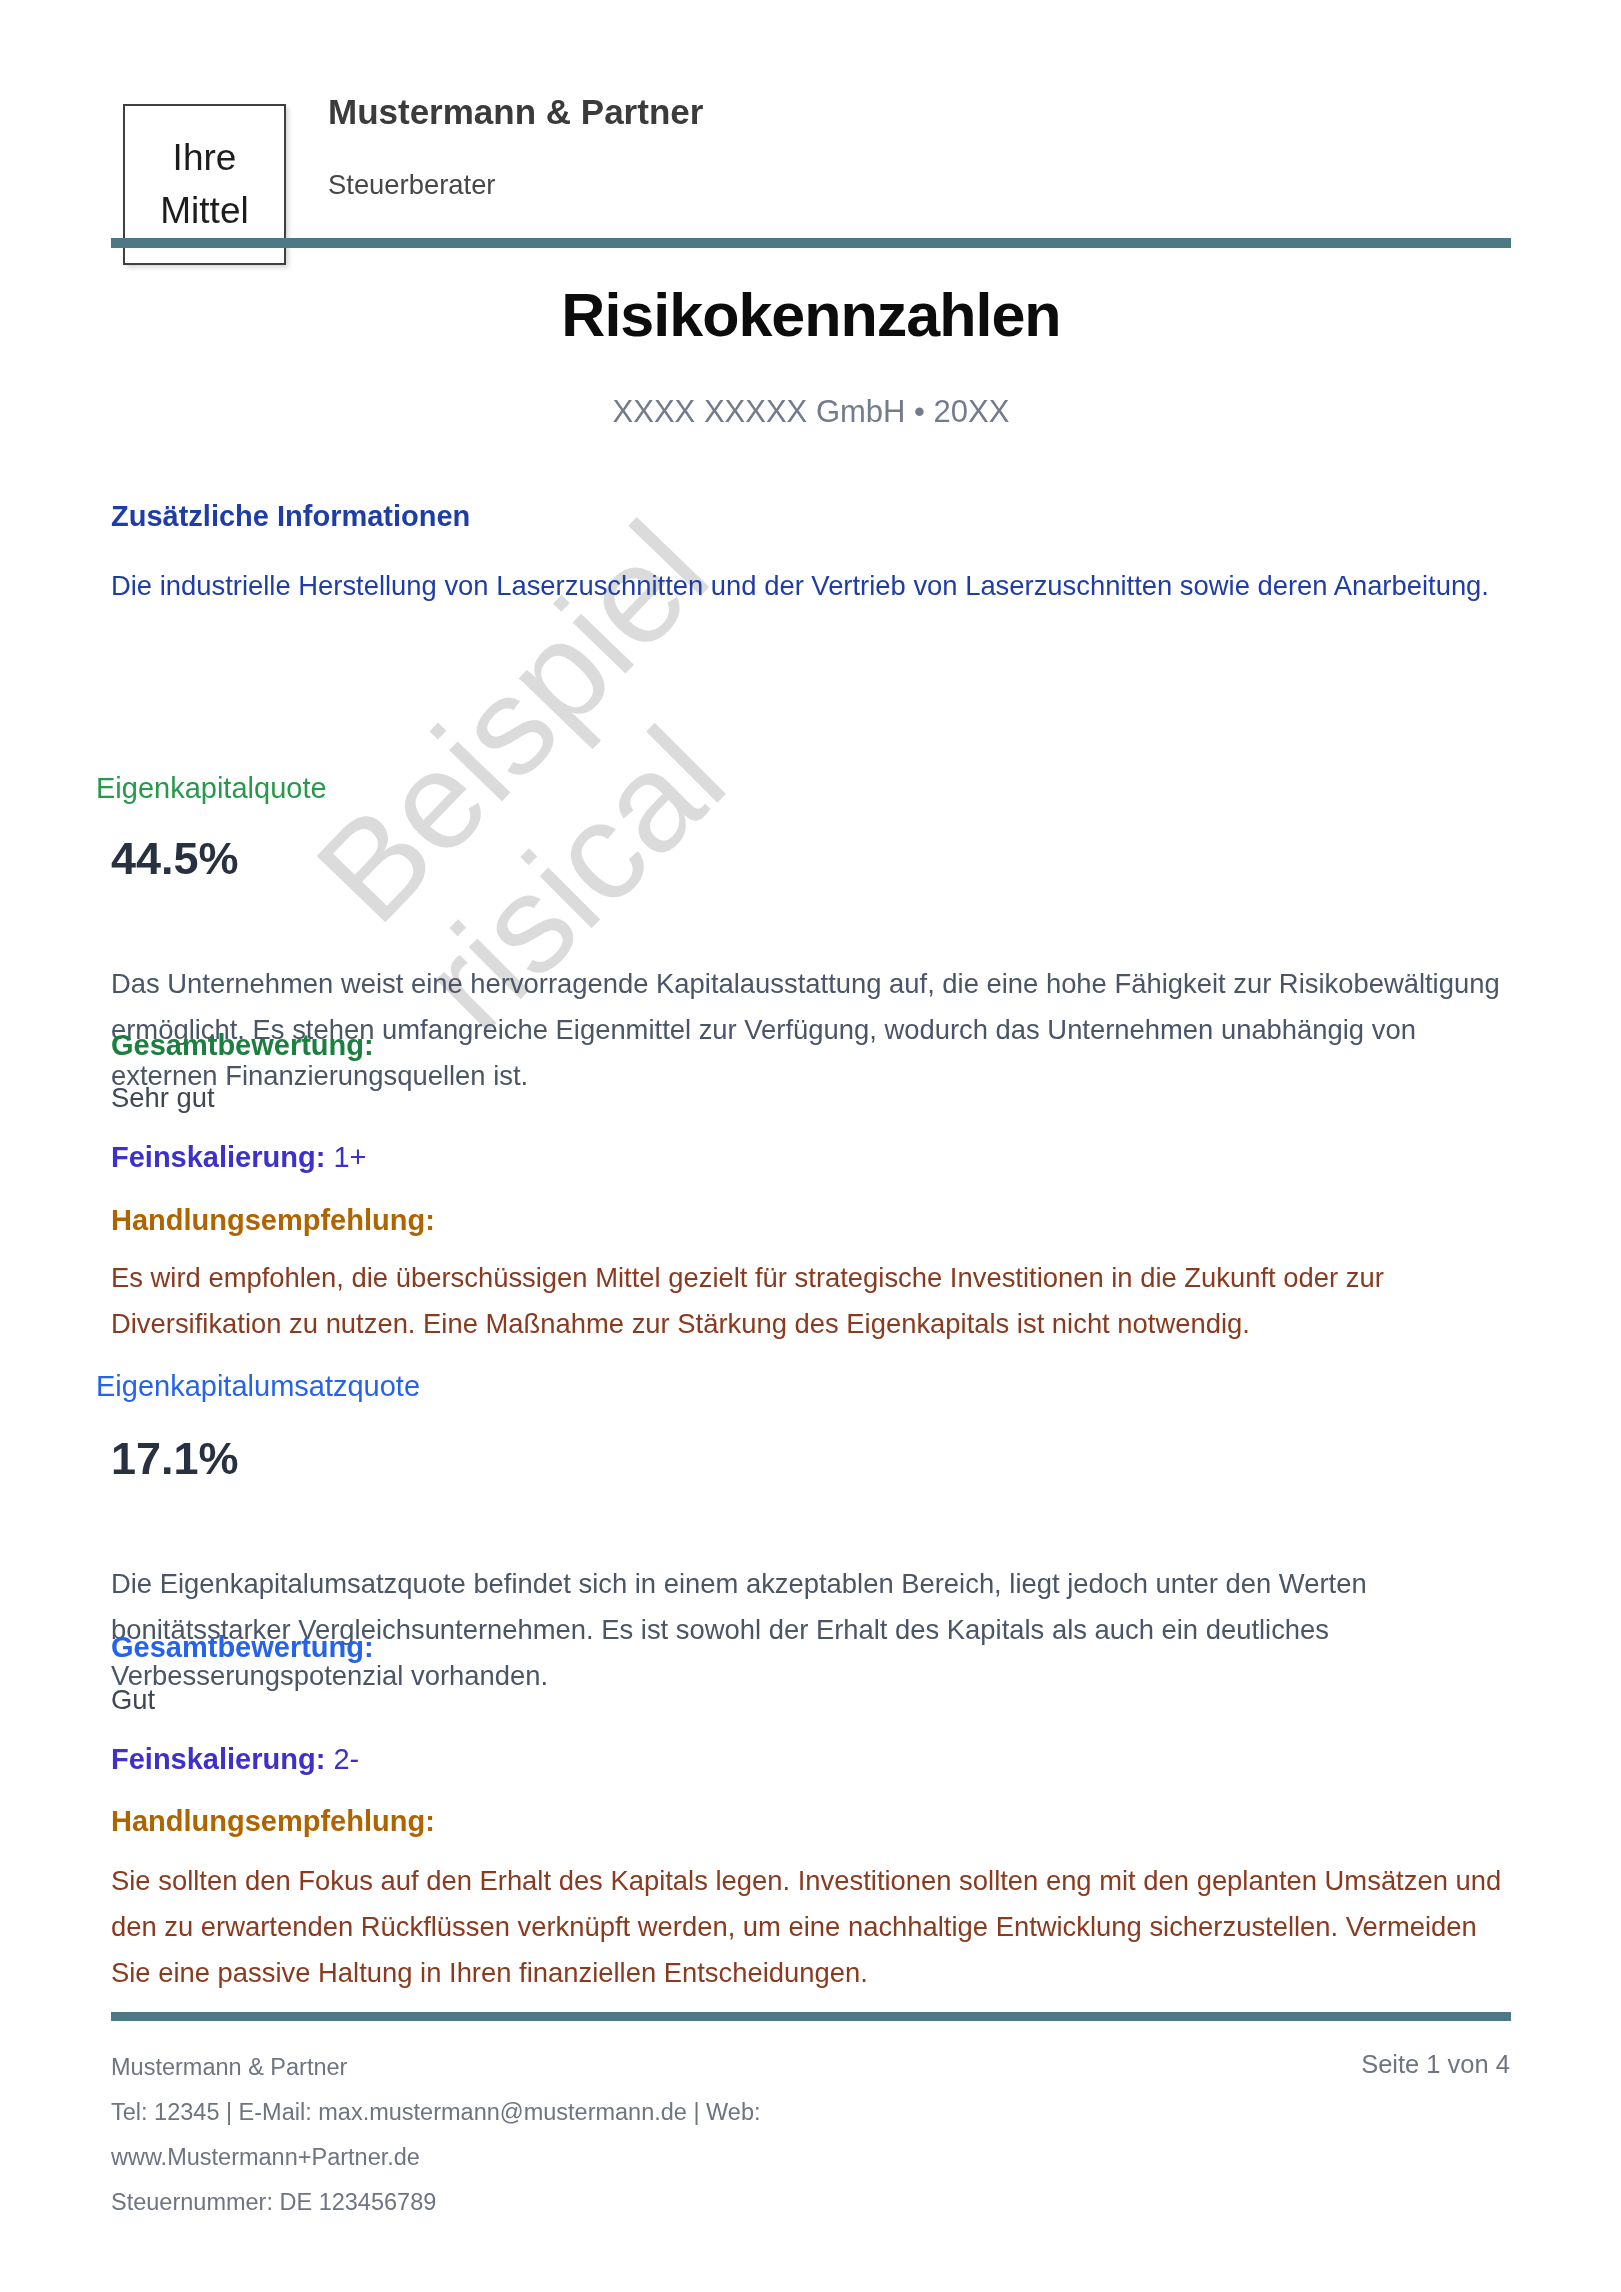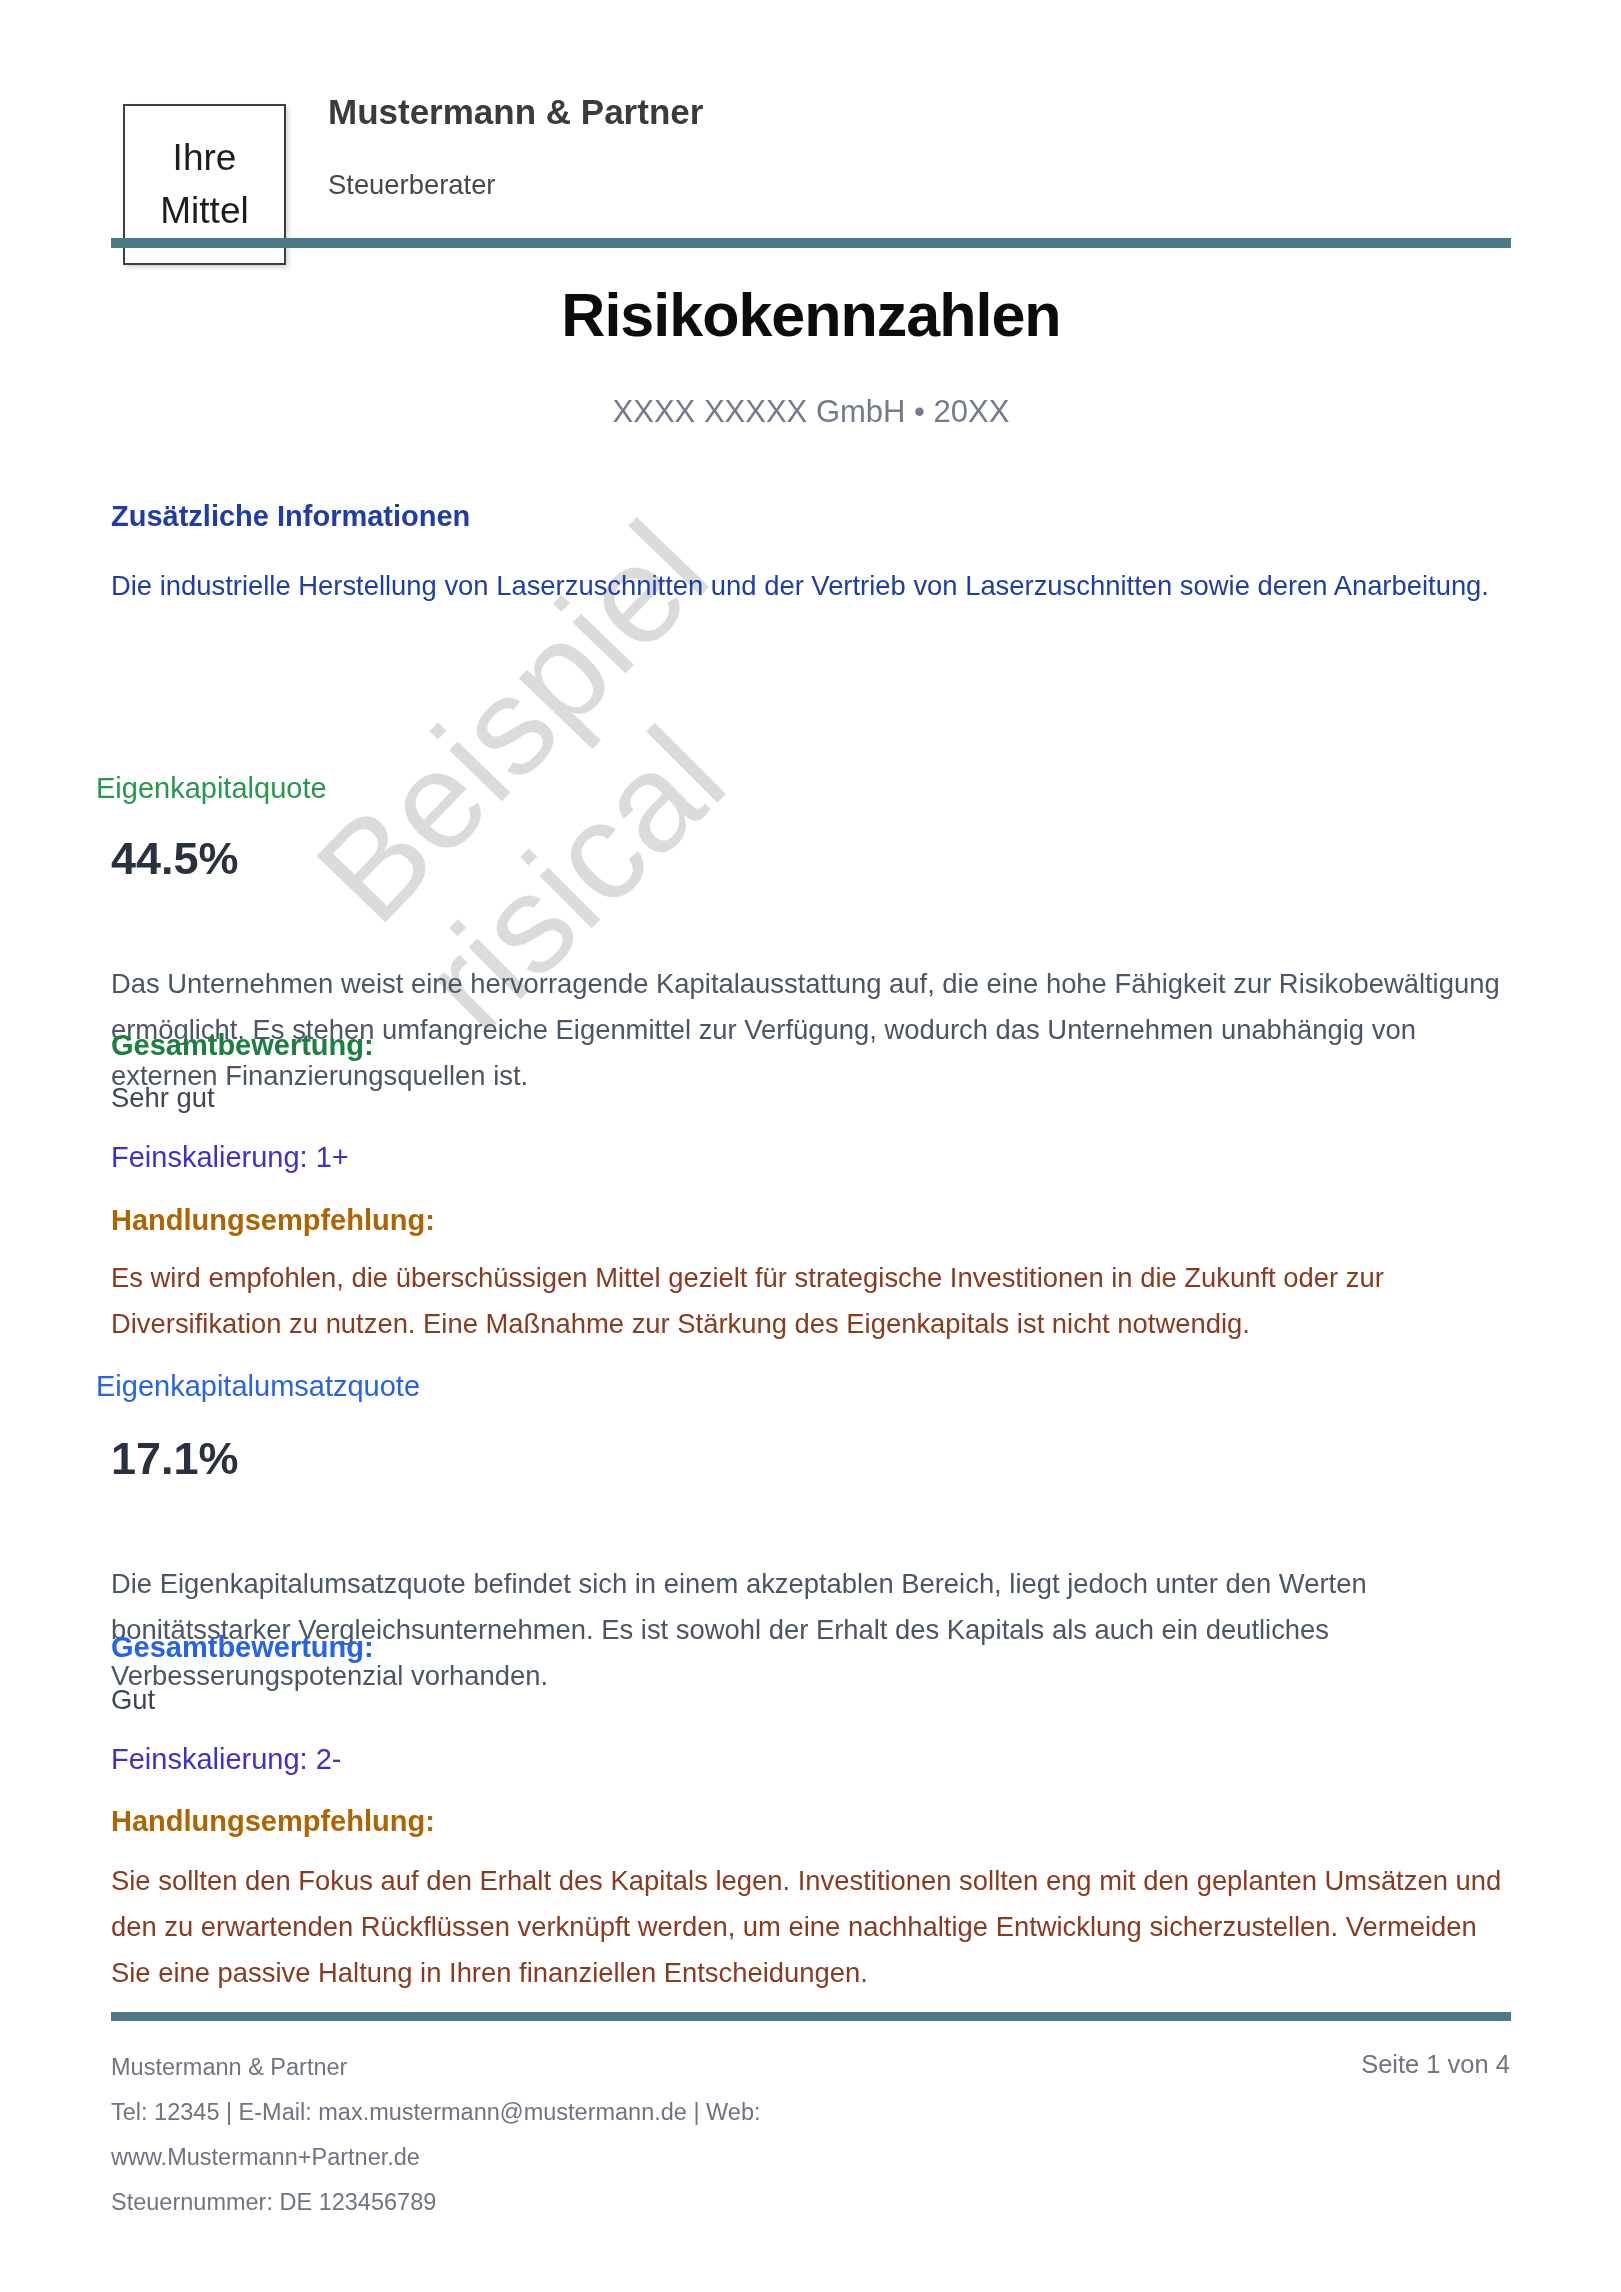--- a/index.html
+++ b/index.html
@@ -41,21 +41,21 @@
   .intro-heading{left:111px;top:500px;font-size:29px;font-weight:600;color:#1f3da6;}
   .intro-body{left:111px;top:563px;width:1400px;font-size:27.4px;color:#1f3da6;line-height:46px;}
 
   
   .sec-heading{left:96px;font-size:29px;font-weight:400;}
   .sec-value{left:111px;font-size:45px;font-weight:600;color:#27313f;}
   .sec-desc{left:111px;width:1400px;font-size:27.4px;color:#4a5566;line-height:46px;margin-top:36px;}
   .rating-label{left:111px;font-size:29px;font-weight:600;}
   .rating-value{left:111px;font-size:27.4px;color:#3f4654;}
   .fine{left:111px;font-size:29px;color:#3d30cc;}
-  .fine .fine-label{font-weight:400;text-align:right;}
+  .fine .fine-label{font-weight:700;text-align:right;}
   .fine .fine-value{font-weight:400;}
   .rec-label{left:111px;font-size:29px;font-weight:600;color:#b06400;}
   .rec-text{left:111px;width:1400px;font-size:27.4px;color:#8a3a1e;line-height:46px;}
 
   .s1-heading{top:772px;}
   .s1-value{top:833px;}
   .s1-desc{top:925px;}
   .s1-rating-label{top:1029px;}
   .s1-rating-value{top:1082px;}
   .s1-fine{top:1141px;}

